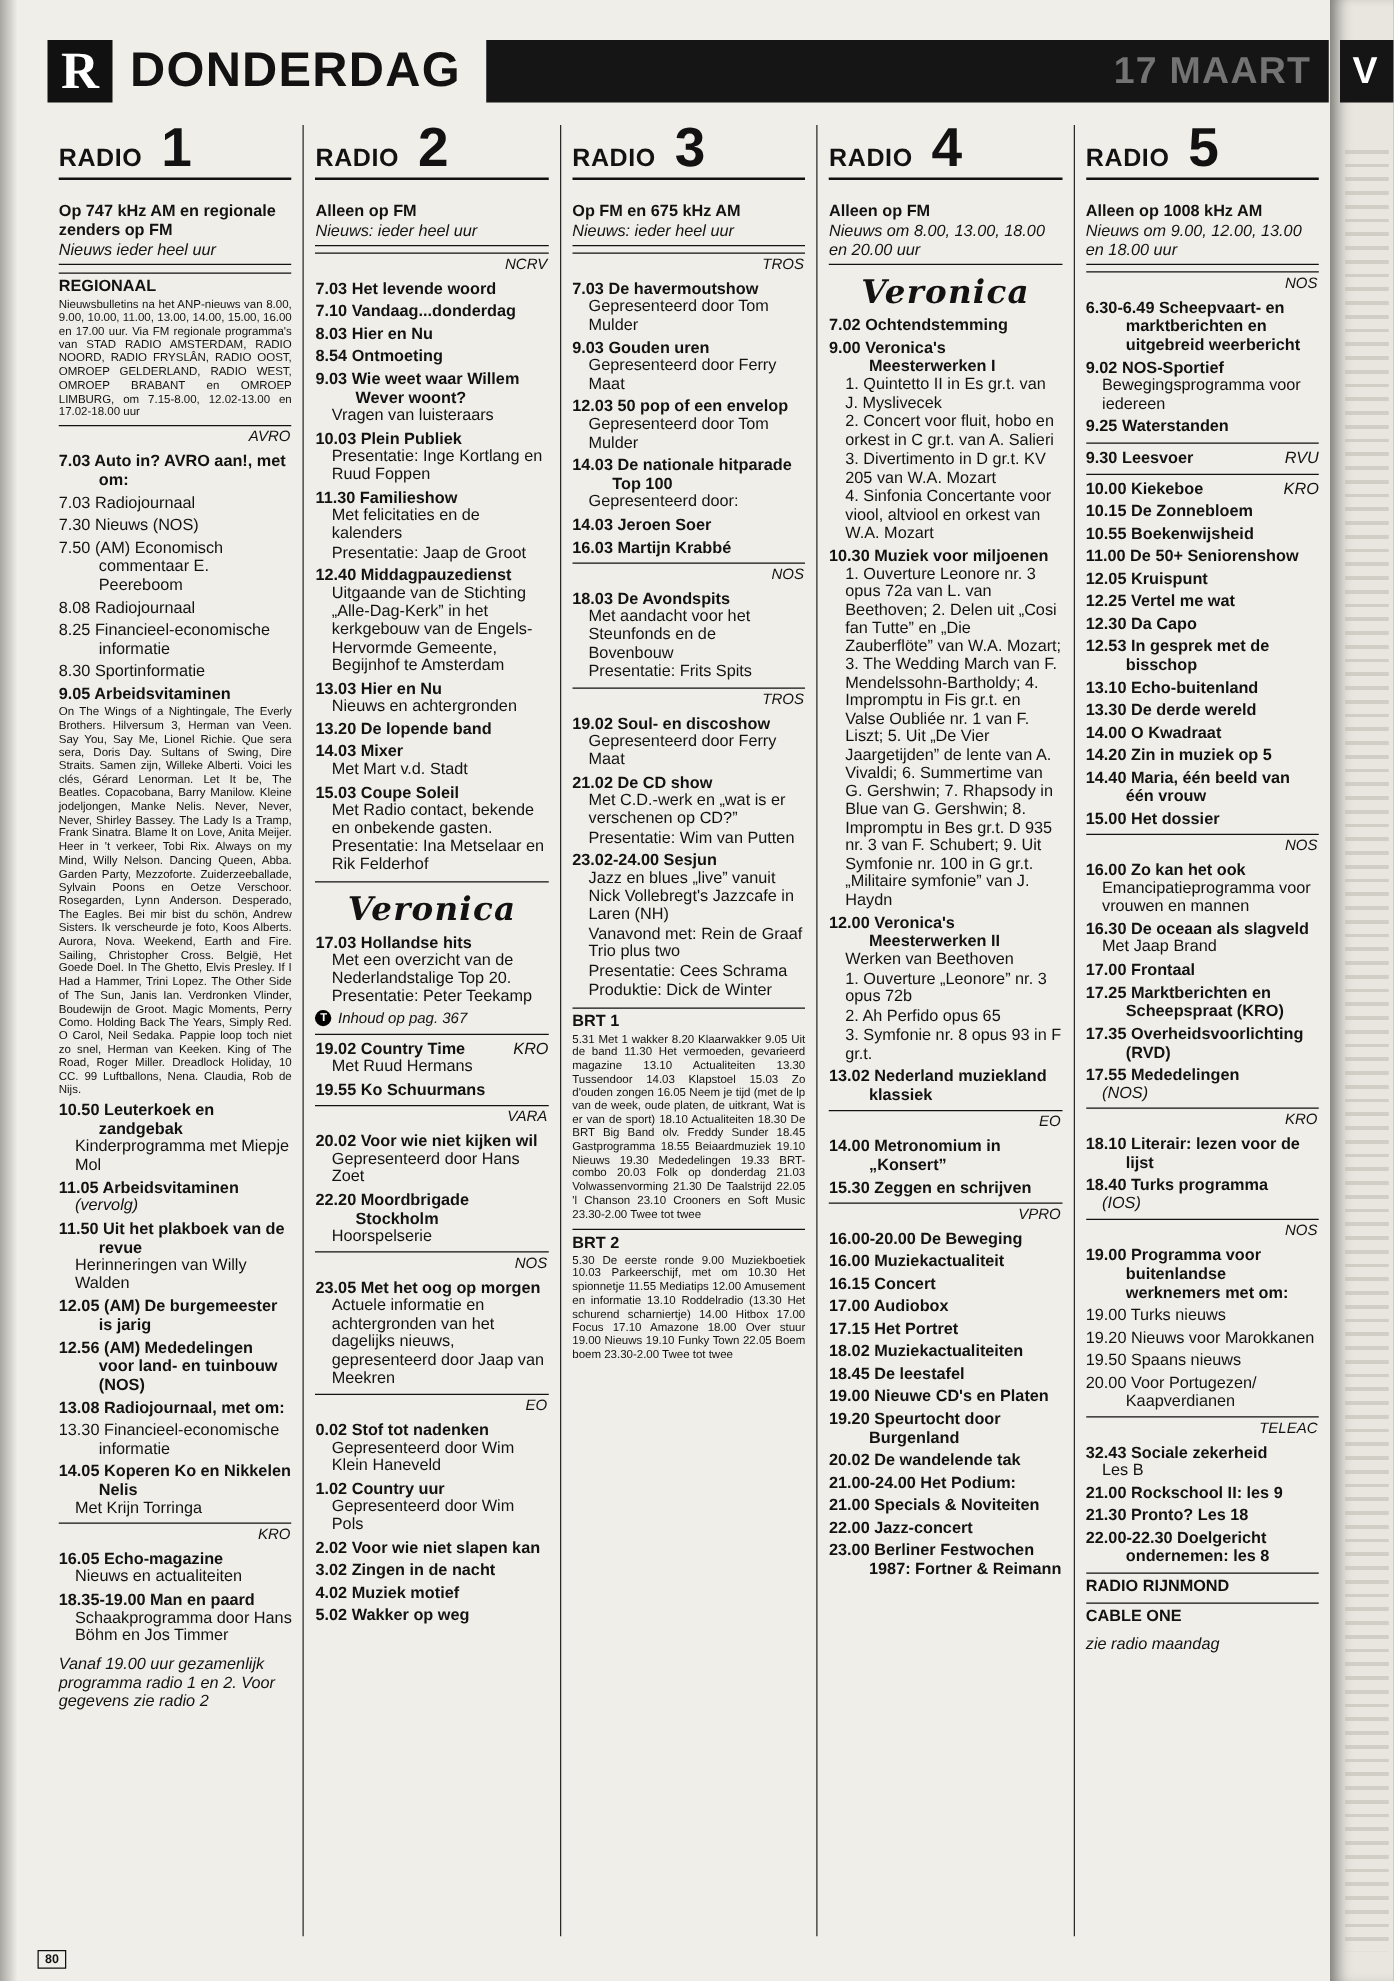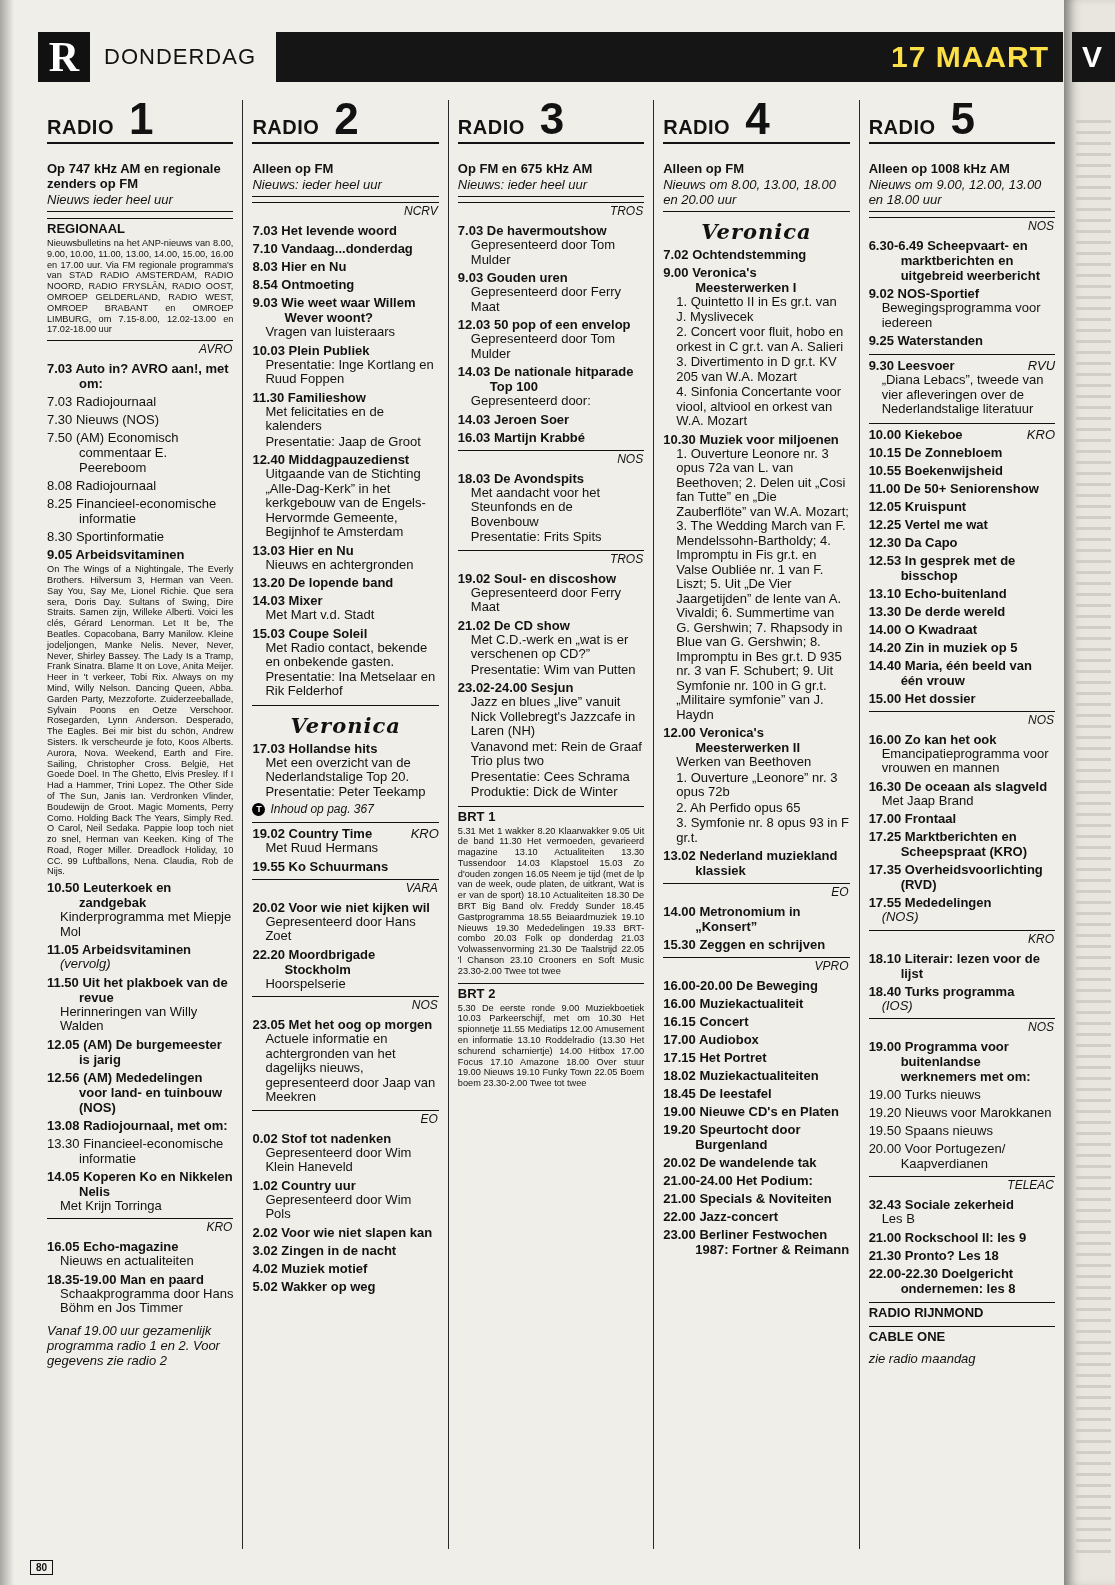--- a/index.html
+++ b/index.html
@@ -5,23 +5,23 @@
   html,body{margin:0;padding:0;background:#6b6862;}
   .sheet{position:relative;width:1115px;height:1585px;background:#f0eee8;overflow:hidden;
          font-family:"Liberation Sans",sans-serif;color:#121212;margin:0 auto;}
   .sheet::after{content:"";position:absolute;left:0;top:0;bottom:0;width:14px;
          background:linear-gradient(90deg,rgba(0,0,0,.30),rgba(0,0,0,0));pointer-events:none;}
 
   
   .masthead{position:absolute;top:32px;left:38px;right:52px;height:50px;display:flex;align-items:stretch;}
   .r-logo{width:52px;background:#111;color:#fff;display:flex;align-items:center;justify-content:center;
           font-family:"Liberation Serif",serif;font-weight:bold;font-size:42px;line-height:1;}
-  .day{margin:0 0 0 14px;font-size:22px;font-weight:normal;letter-spacing:1px;align-self:center;}
+  .day{margin:0 0 0 14px;font-size:39px;font-weight:bold;letter-spacing:1px;align-self:center;}
   .date-bar{flex:1;background:#151515;margin-left:20px;display:flex;align-items:center;justify-content:flex-end;padding-right:14px;}
-  .date{color:#fde047;font-size:30px;font-weight:bold;letter-spacing:1px;text-align:center;}
+  .date{color:#737373;font-size:30px;font-weight:bold;letter-spacing:1px;text-align:center;}
 
   
   .columns{position:absolute;top:100px;left:38px;width:1026px;bottom:36px;display:flex;}
   .column{flex:1 1 0;padding:0 9px;overflow:hidden;min-width:0;}
   .column + .column{border-left:1px solid #2a2a2a;}
 
   .station-row{display:flex;align-items:baseline;gap:15px;border-bottom:2px solid #111;padding-bottom:3px;}
   .station{font-size:20px;font-weight:bold;letter-spacing:.5px;}
   .num{font-size:44px;font-weight:bold;line-height:.85;}
   .freq{font-weight:bold;font-size:13px;line-height:15px;margin-top:17px;}
@@ -39,21 +39,21 @@
   .ital{font-style:italic;font-size:13px;line-height:15px;margin:7px 0 0;}
 
   .subhead{font-weight:bold;font-size:13px;line-height:15px;border-top:1.5px solid #111;margin:6px 0 1px;padding-top:2px;}
   .fine{font-size:9.2px;line-height:10.8px;margin:2px 0 3px;text-align:justify;}
 
   .note{display:flex;align-items:center;gap:5px;font-style:italic;font-size:12px;margin:3px 0 1px;}
   .tcircle{flex:none;width:13px;height:13px;border-radius:50%;background:#000;color:#fff;
            font-style:normal;font-weight:bold;font-size:9px;display:inline-flex;align-items:center;justify-content:center;}
 
   .veronica{text-align:center;font-family:"DejaVu Serif",serif;font-style:italic;font-weight:bold;
-            font-size:21px;letter-spacing:1px;margin:7px 0 3px;}
+            font-size:26px;letter-spacing:1px;margin:7px 0 3px;}
 
   
   .pagenum{position:absolute;left:30px;bottom:10px;border:1.5px solid #111;padding:1px 5px;
            font-size:10px;font-weight:bold;background:#f0eee8;}
 
   
   .edge{position:absolute;right:0;top:0;width:51px;height:100%;background:#e8e6df;
         box-shadow:inset 12px 0 12px -7px rgba(0,0,0,.5);}
   .edge-bar{position:absolute;top:32px;left:8px;right:0;height:50px;background:#151515;color:#fff;
             font-weight:bold;font-size:30px;display:flex;align-items:center;padding-left:10px;}
@@ -268,21 +268,20 @@
           <div class="freq">Alleen op 1008 kHz AM</div>
           <div class="news">Nieuws om 9.00, 12.00, 13.00 en 18.00 uur</div>
         </div>
         <div class="bc-label"><span>NOS</span></div>
         <p class="prog"><span>6.30-6.49</span> <span>Scheepvaart- en marktberichten en uitgebreid weerbericht</span></p>
         <p class="prog"><span>9.02</span> <span>NOS-Sportief</span></p>
         <p class="desc">Bewegingsprogramma voor iedereen</p>
         <p class="prog"><span>9.25</span> <span>Waterstanden</span></p>
         <div class="rule"></div>
         <p class="prog"><span class="inline-label">RVU</span><span>9.30</span> <span>Leesvoer</span></p>
-        <p class="desc">„Diana Lebacs”, tweede van vier afleveringen over de Nederlandstalige literatuur</p>
         <div class="rule"></div>
         <p class="prog"><span class="inline-label">KRO</span><span>10.00</span> <span>Kiekeboe</span></p>
         <p class="prog"><span>10.15</span> <span>De Zonnebloem</span></p>
         <p class="prog"><span>10.55</span> <span>Boekenwijsheid</span></p>
         <p class="prog"><span>11.00</span> <span>De 50+ Seniorenshow</span></p>
         <p class="prog"><span>12.05</span> <span>Kruispunt</span></p>
         <p class="prog"><span>12.25</span> <span>Vertel me wat</span></p>
         <p class="prog"><span>12.30</span> <span>Da Capo</span></p>
         <p class="prog"><span>12.53</span> <span>In gesprek met de bisschop</span></p>
         <p class="prog"><span>13.10</span> <span>Echo-buitenland</span></p>

